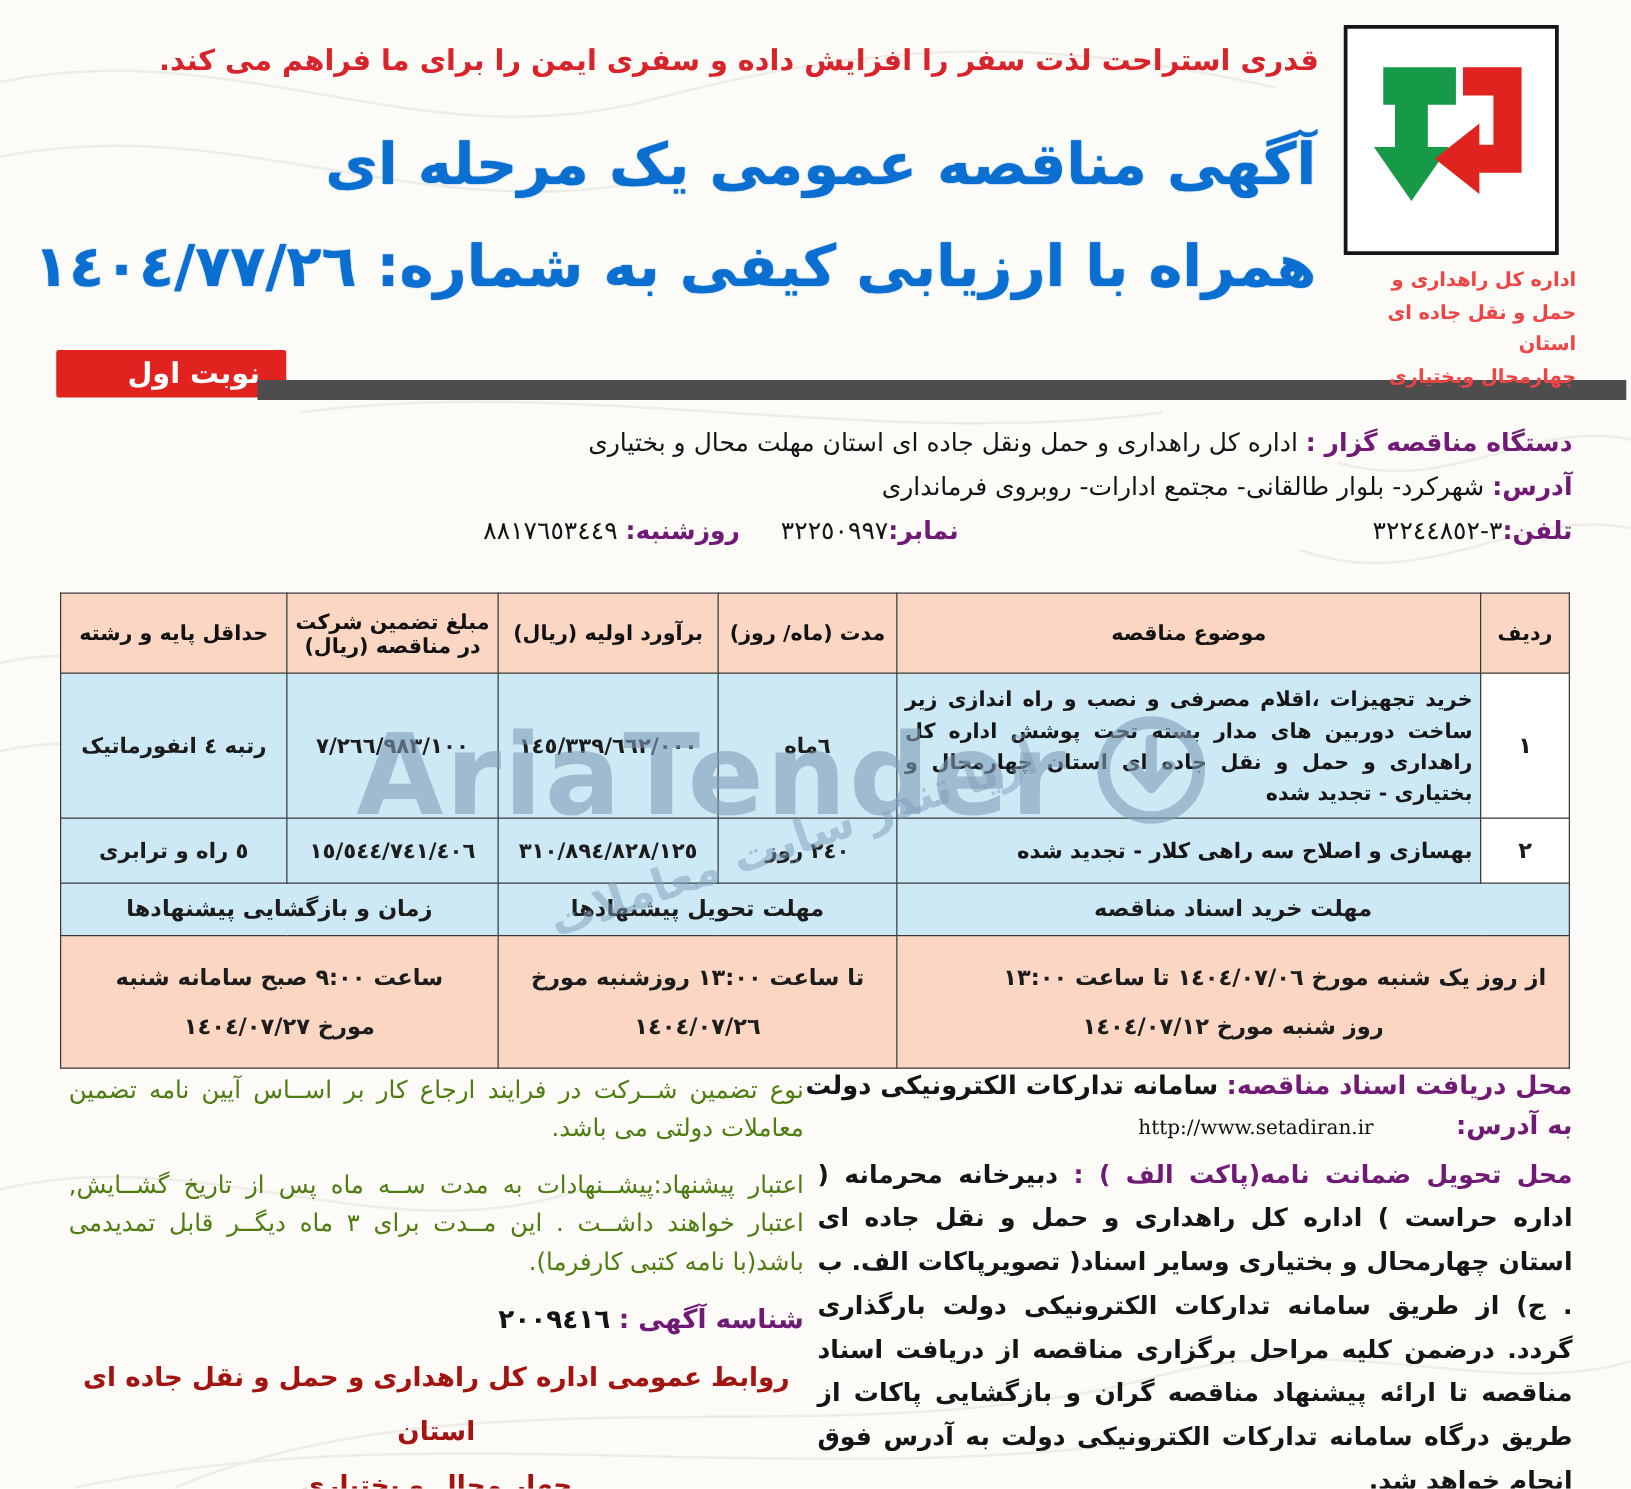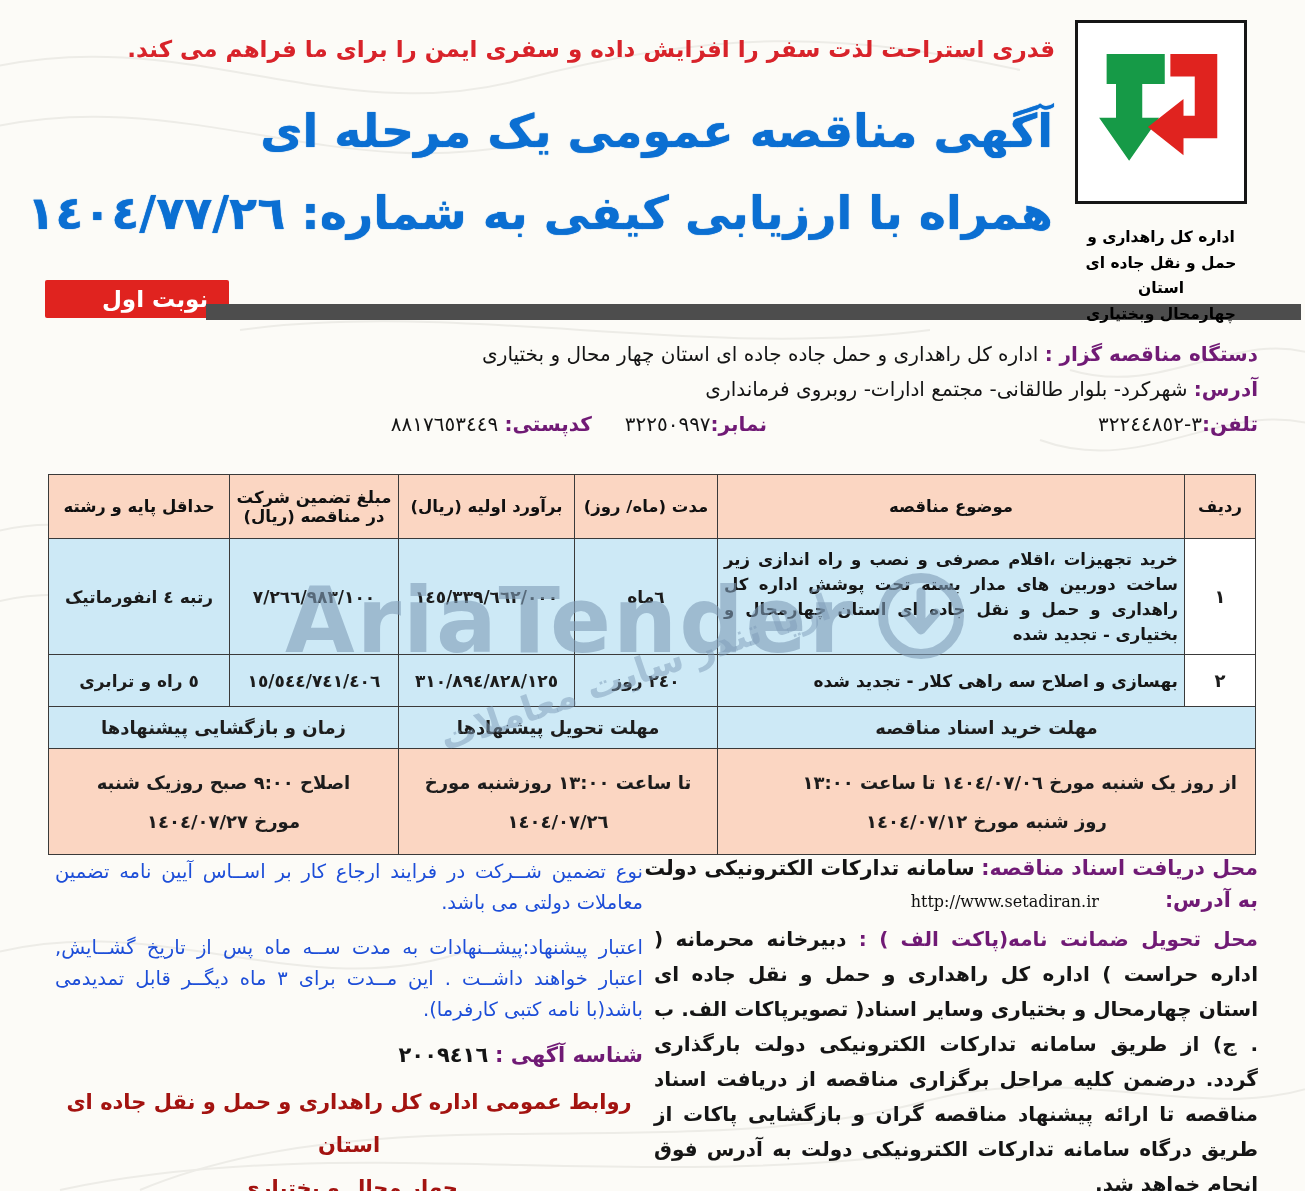--- a/index.html
+++ b/index.html
@@ -43,22 +43,22 @@
     width:1095px; height:16px; background:#4d4d4d;
   }
   .logo-box {
     position:absolute; top:20px; right:58px;
     width:172px; height:184px;
     background:#ffffff; border:3px solid #161616;
     display:flex; align-items:center; justify-content:center;
   }
   .org-caption {
     position:absolute; top:212px; right:44px; width:200px;
-    font-size:15.5px; line-height:1.65; color:#000000;
-    text-align:center; font-weight:bold;margin-top:13px;
+    font-size:15.5px; line-height:1.65; color:#ef4444;
+    font-weight:bold;
   }
 
   
   .info-line { position:absolute; font-size:20px; white-space:nowrap; }
   .info1 { top:342px; right:47px; }
   .info2 { top:377px; right:47px; }
   .pair-phone  { top:412px; right:47px; }
   .pair-fax    { top:412px; right:538px; }
   .pair-postal { top:412px; right:713px; }
   .maroon { color:#701a75; font-weight:bold; }
@@ -96,21 +96,21 @@
   .receive-line { font-size:20.5px; margin-bottom:8px; white-space:nowrap; }
   .receive-line .val { font-weight:bold; }
   .addr-line { display:flex; align-items:baseline; font-size:20.5px; margin-bottom:10px; }
   .url {
     direction:ltr; display:inline-block;
     font-family:"DejaVu Serif", "Liberation Serif", serif;
     font-weight:normal; font-size:16px; color:#101010;
     margin-right:66px;
   }
   .delivery-par { font-size:20px; font-weight:bold; line-height:35px; text-align:justify; color:#151515; }
-  .plain-par { font-size:19.5px; line-height:31px; text-align:justify; color:#1d4ed8; }
+  .plain-par { font-size:19.5px; line-height:31px; text-align:justify; color:#4d7c0f; }
   .par-gap { margin-top:14px; }
   .adid-line { margin-top:18px; font-size:21px; text-align:right; padding-left:60px; direction:rtl; }
   .adid-line .val { font-weight:bold; }
   .adid-line { text-align:right; }
   .adid-inner { display:inline-block; }
   .signature { margin-top:14px; text-align:center; color:#a31310; font-weight:bold; font-size:21px; line-height:43px; }
 
   
   .wm {
     position:absolute; top:532px; left:285px;
@@ -160,34 +160,34 @@
     </svg>
   </div>
   <div class="org-caption">
     <div>اداره کل راهداری و</div>
     <div>حمل و نقل جاده ای استان</div>
     <div>چهارمحال وبختیاری</div>
   </div>
 
   <div class="info-line info1">
     <span class="maroon">دستگاه مناقصه گزار :</span>
-    <span class="val">اداره کل راهداری و حمل جاده جاده ای استان چهار محال و بختیاری</span>
+    <span class="val">اداره کل راهداری و حمل ونقل جاده ای استان مهلت محال و بختیاری</span>
   </div>
   <div class="info-line info2">
     <span class="maroon">آدرس:</span>
     <span class="val">شهرکرد- بلوار طالقانی- مجتمع ادارات- روبروی فرمانداری</span>
   </div>
   <div class="info-line pair-phone">
     <span class="maroon">تلفن:</span><span class="val">٣-٣٢٢٤٤٨٥٢</span>
   </div>
   <div class="info-line pair-fax">
     <span class="maroon">نمابر:</span><span class="val">٣٢٢٥٠٩٩٧</span>
   </div>
   <div class="info-line pair-postal">
-    <span class="maroon">کدپستی:</span> <span class="val">٨٨١٧٦٥٣٤٤٩</span>
+    <span class="maroon">روزشنبه:</span> <span class="val">٨٨١٧٦٥٣٤٤٩</span>
   </div>
 
   <table class="main-table">
     <colgroup>
       <col style="width:71px">
         <col style="width:467px">
         <col style="width:143px">
       <col style="width:176px">
         <col style="width:169px">
         <col style="width:181px">
@@ -225,21 +225,21 @@
     <tr class="dates-row">
       <td colspan="2">
         <div class="dl-right">از روز یک شنبه مورخ  ١٤٠٤/٠٧/٠٦ تا ساعت ١٣:٠٠</div>
         <div class="dl-center dl-gap">روز شنبه مورخ ١٤٠٤/٠٧/١٢</div>
       </td>
       <td colspan="2">
         <div class="dl-center">تا ساعت ١٣:٠٠ روزشنبه مورخ</div>
         <div class="dl-center dl-gap">١٤٠٤/٠٧/٢٦</div>
       </td>
       <td colspan="2">
-        <div class="dl-center">اصلاح ٩:٠٠ صبح روزیک شنبه</div>
+        <div class="dl-center">ساعت ٩:٠٠ صبح سامانه شنبه</div>
         <div class="dl-center dl-gap">مورخ ١٤٠٤/٠٧/٢٧</div>
       </td>
     </tr>
   </tbody>
     </table>
 
   <div class="right-col">
     <div class="receive-line">
       <span class="maroon">محل دریافت اسناد مناقصه:</span>
       <span class="val">سامانه تدارکات الکترونیکی دولت</span>

